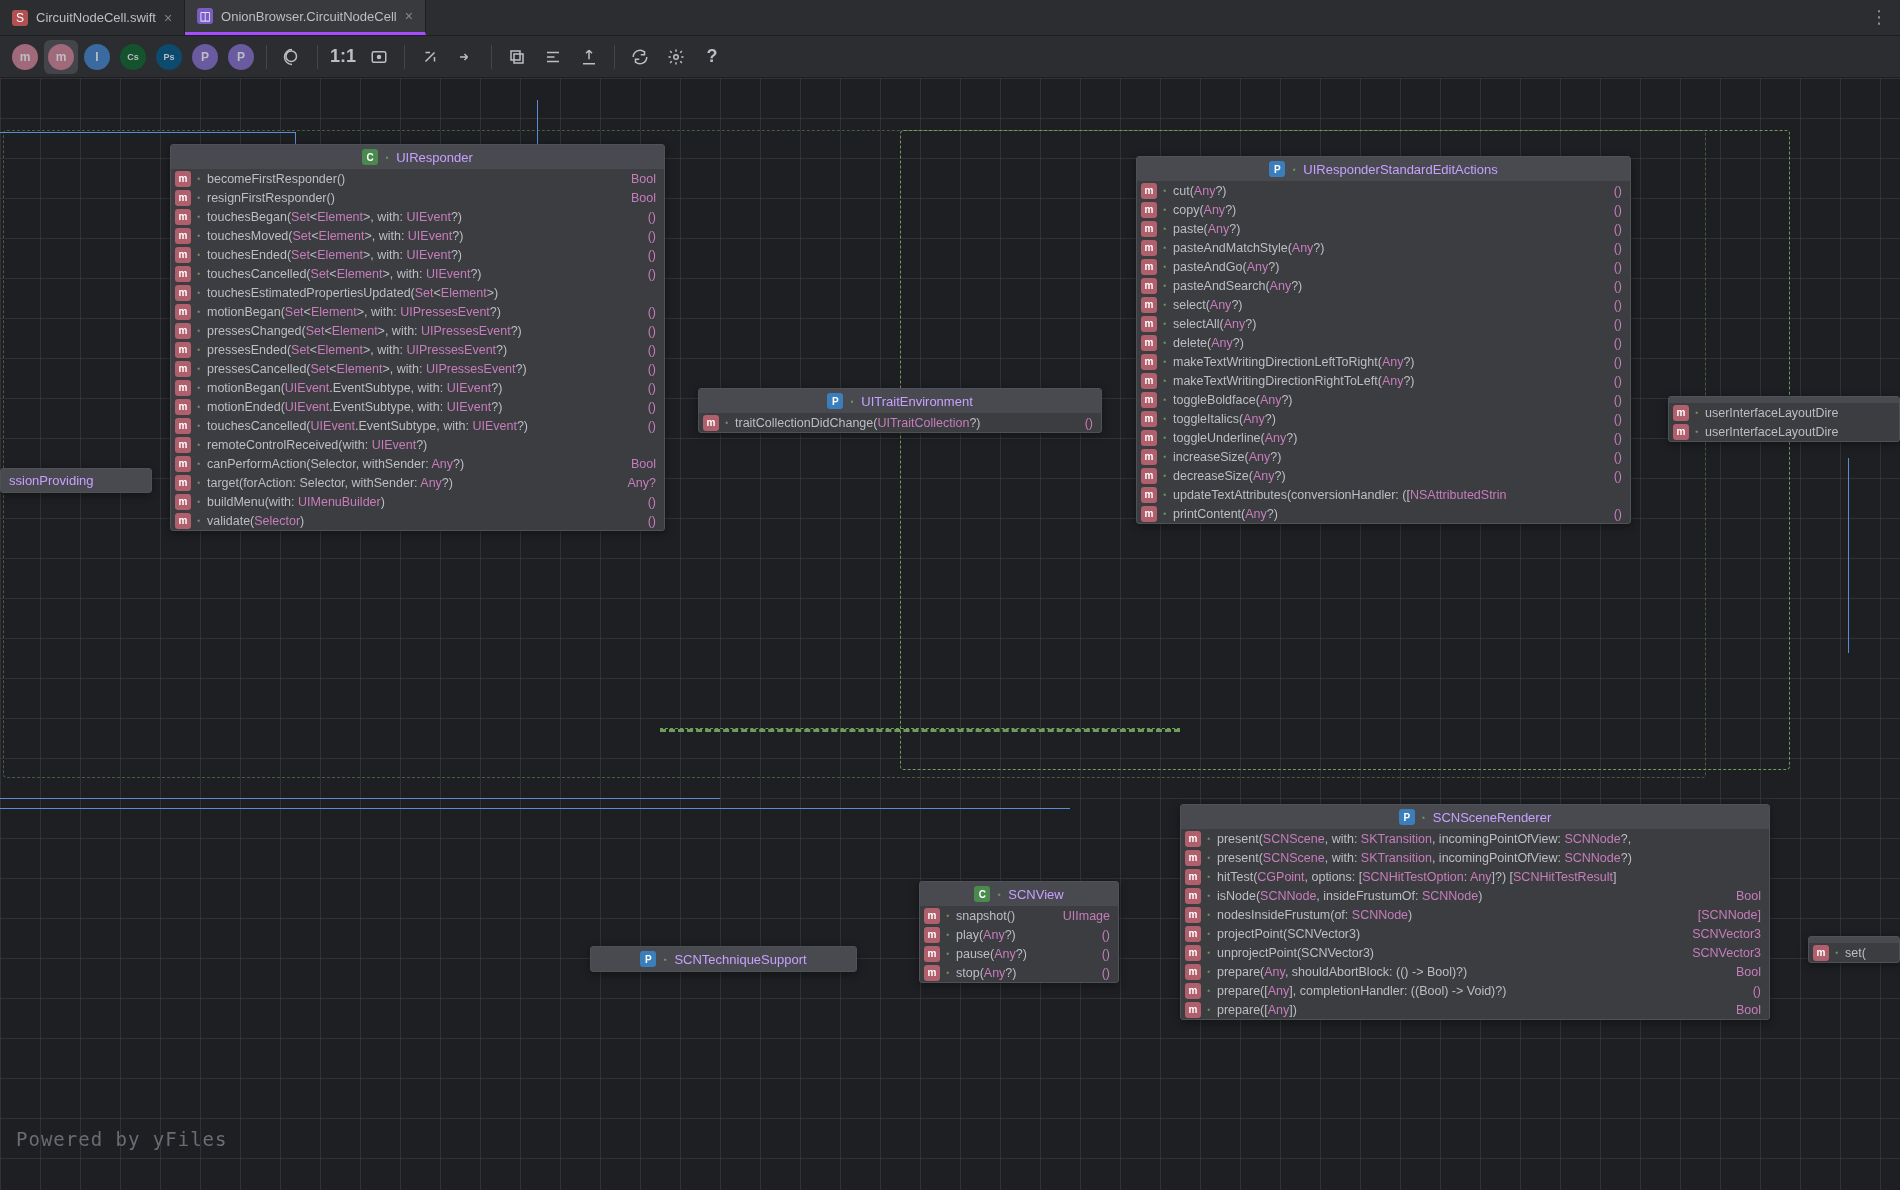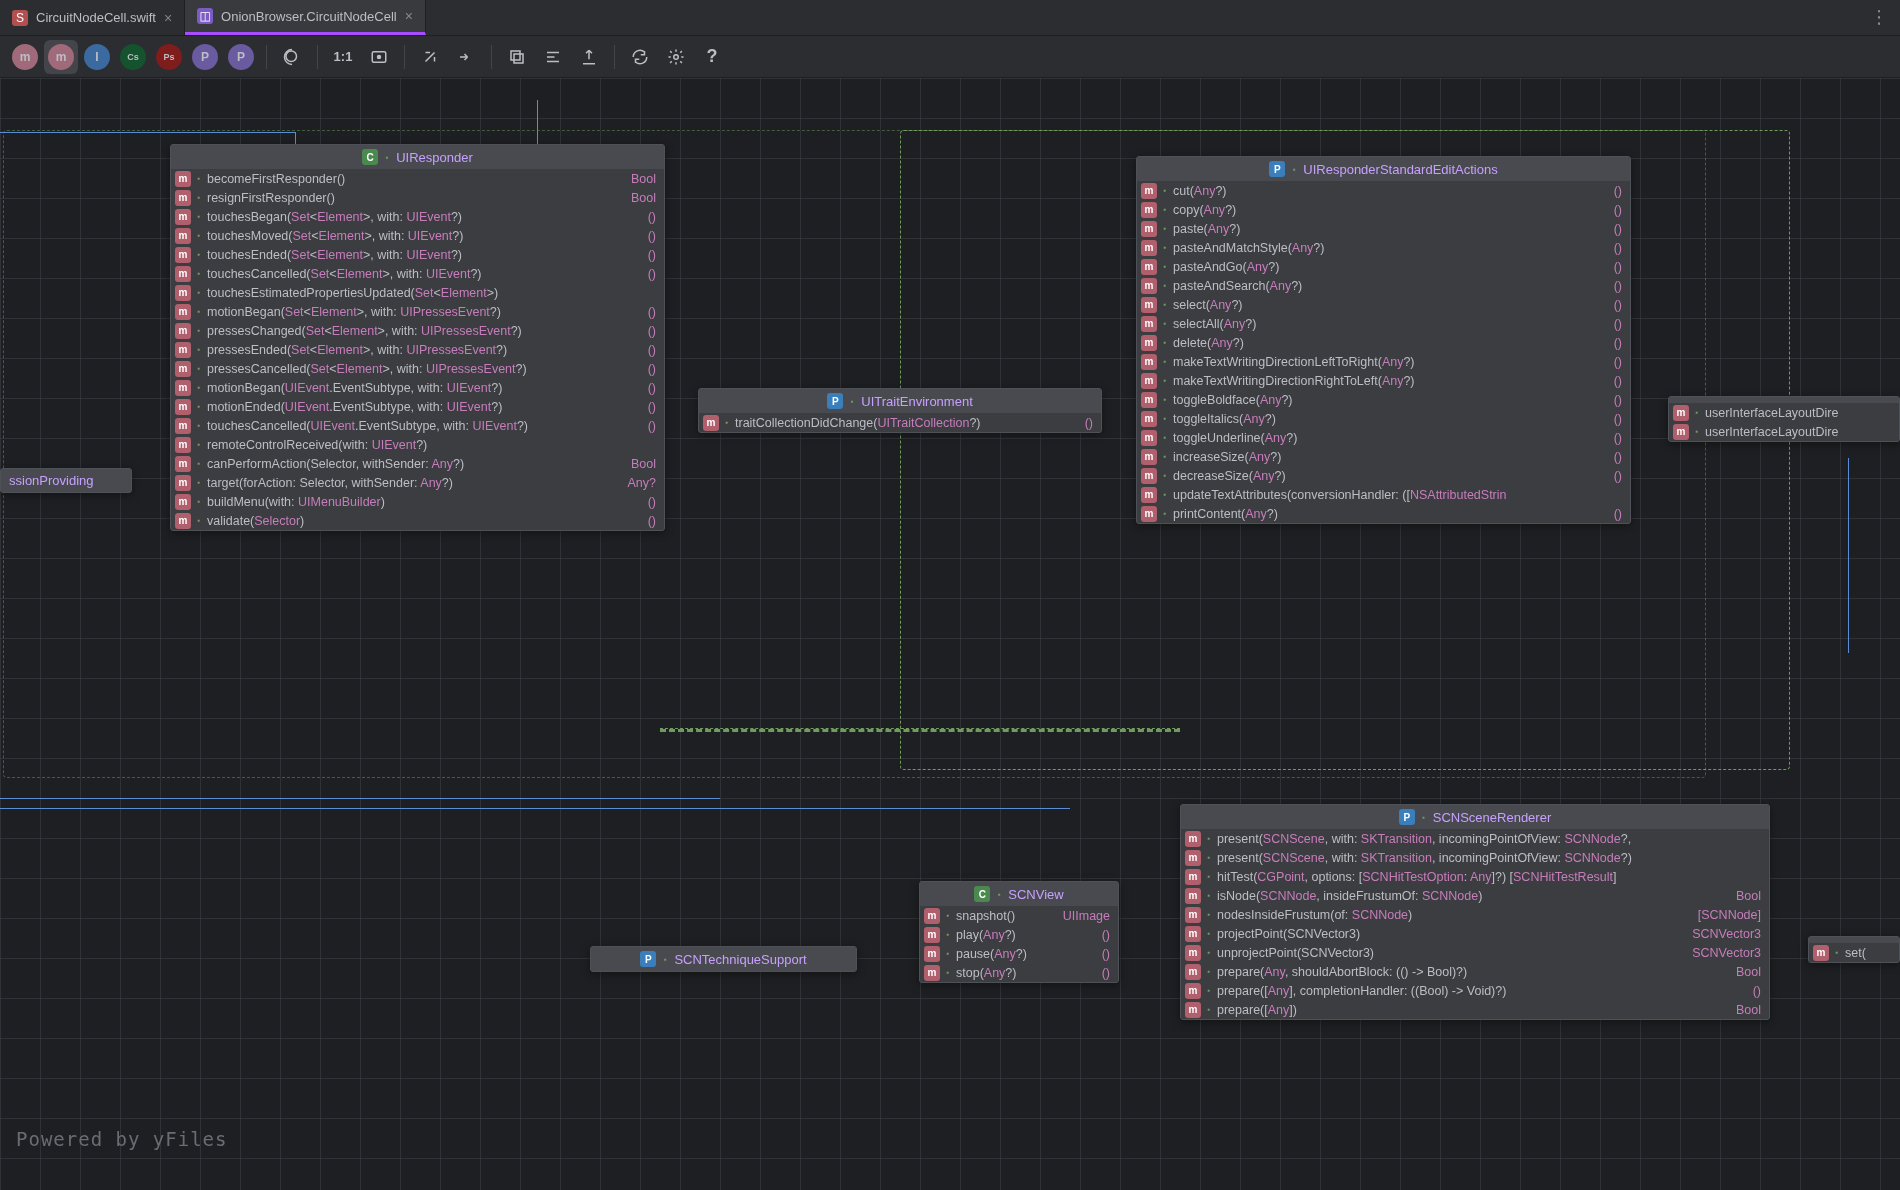--- a/index.html
+++ b/index.html
@@ -156,37 +156,37 @@
   <div class="tool-btn" style="background:#43454a">
       <span class="tool-circle" style="background:#a06a7a">m</span>
     </div>
   <div class="tool-btn">
       <span class="tool-circle" style="background:#3a6aa0">I</span>
     </div>
   <div class="tool-btn">
       <span class="tool-circle" style="background:#14532d;font-size:9px;">Cs</span>
     </div>
   <div class="tool-btn">
-      <span class="tool-circle" style="background:#7f1d1d;font-size:9px;">Ps</span>
+      <span class="tool-circle" style="background:#0c4a6e;font-size:9px;">Ps</span>
     </div>
   <div class="tool-btn">
       <span class="tool-circle" style="background:#6a5aa0">P</span>
     </div>
   <div class="tool-btn">
       <span class="tool-circle" style="background:#6a5aa0">P</span>
     </div>
   <div class="sep"></div>
   <div class="tool-btn">
     <svg viewBox="0 0 24 24" fill="none" stroke="#bcbec4" stroke-width="2">
         <circle cx="11" cy="11" r="7"></circle>
         <path d="M12 2a10 10 0 0 0 0 20"></path>
       </svg>
   </div>
   <div class="sep"></div>
-  <div class="tool-btn" style="font-size:13px;">1:1</div>
+  <div class="tool-btn" style="font-size:18px;">1:1</div>
   <div class="tool-btn">
     <svg viewBox="0 0 24 24" fill="none" stroke="#bcbec4" stroke-width="2">
         <rect x="3" y="5" width="18" height="14" rx="2"></rect>
         <circle cx="12" cy="12" r="2" fill="#bcbec4"></circle>
       </svg>
   </div>
   <div class="sep"></div>
   <div class="tool-btn">
     <svg viewBox="0 0 24 24" fill="none" stroke="#bcbec4" stroke-width="2">
         <path d="M6 18 L18 6 M6 6h6 M18 18v-6"></path>
@@ -235,21 +235,21 @@
   <div class="line v blue" style="left:295px;top:54px;height:12px;"></div>
   <div class="line v blue" style="left:537px;top:22px;height:44px;"></div>
   <div class="line h green" style="left:660px;top:650px;width:520px;border-top-width:1px;"></div>
   <div class="line h blue" style="left:0;top:730px;width:1070px;"></div>
   <div class="line v blue" style="left:1848px;top:380px;height:195px;"></div>
   <div class="line h blue" style="left:0;top:720px;width:720px;"></div>
 
   <div class="line" style="left:900px;top:52px;width:890px;height:640px;border:1px dashed #6f9b5d;border-radius:4px;"></div>
   <div class="line" style="left:3px;top:52px;width:1703px;height:648px;border:1px dashed #6f9b5d;border-radius:4px;opacity:.5;"></div>
 
-  <div class="node small-node" style="left:0;top:390px;width:132px;">
+  <div class="node small-node" style="left:0;top:390px;width:152px;">
     <div class="node-header" style="justify-content:flex-start;">
       <span>ssionProviding</span>
     </div>
   </div>
 
   <div class="node" id="node-uiresponder" style="left:170px;top:66px;width:495px;">
     <div class="node-header">
       <span class="badge badge-c">C</span>
       <span class="pin">▪</span>
       <span>UIResponder</span>

